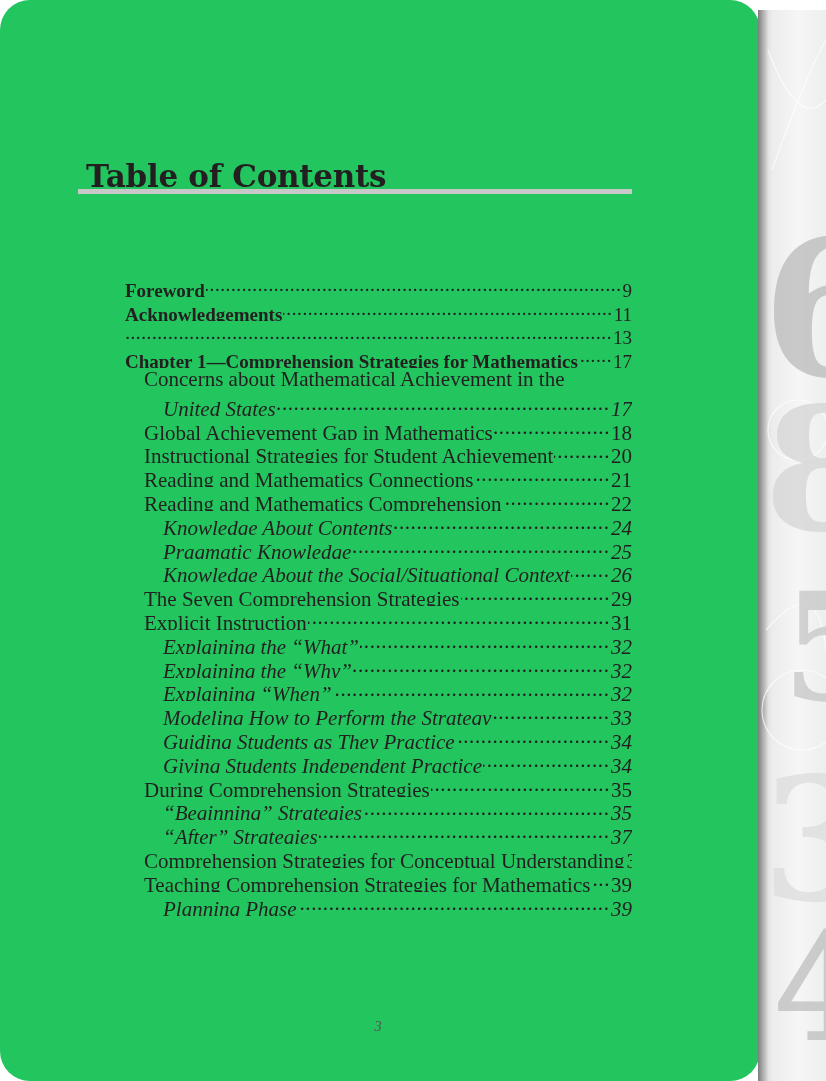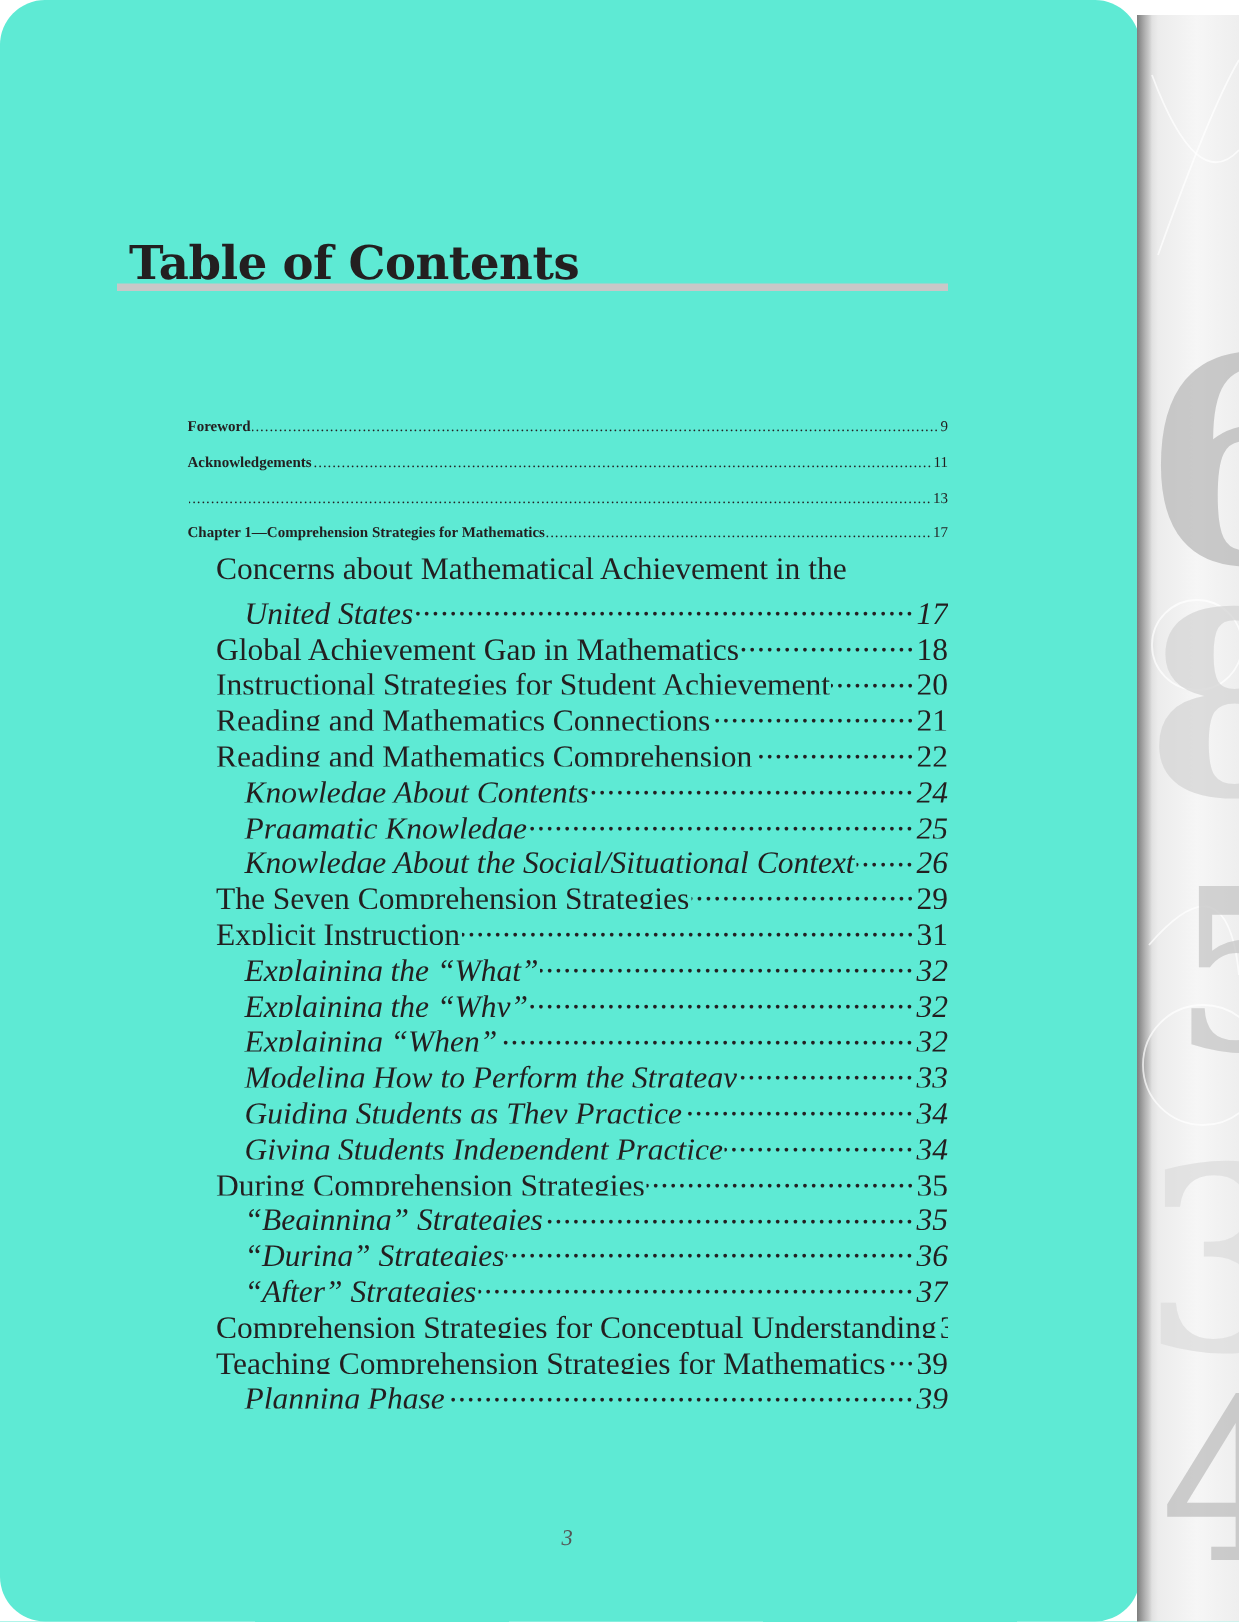--- a/index.html
+++ b/index.html
@@ -2,37 +2,37 @@
 <html><head>
   <meta charset="utf-8">
   <style>
     html, body { margin: 0; padding: 0; }
     body {
       width: 826px; height: 1081px; overflow: hidden;
       background: #ffffff; position: relative;
       font-family: "Liberation Serif", "DejaVu Serif", serif;
       color: #231f20;
     }
-    .page { position: absolute; left: 0; top: 0; width: 760px; height: 1081px; background: #5eead4; border-radius: 30px; }
+    .page { position: absolute; left: 0; top: 0; width: 760px; height: 1081px; background: #22c55e; border-radius: 30px; }
     .title {
       position: absolute; left: 86px; top: 156px;
       font-family: "DejaVu Serif", "Liberation Serif", serif;
       font-weight: bold; font-size: 31px; letter-spacing: -0.3px;
       color: #231f20; margin: 0; line-height: 40px;
     }
     .title-rule {
       position: absolute; left: 78px; top: 189px; width: 554px; height: 5px;
       background: #c8c8c8;
     }
     .toc { position: absolute; left: 125px; top: 273px; width: 507px; }
     .row {
       display: flex; align-items: baseline; height: 23.8px; line-height: 23.8px;
       font-size: 21px; white-space: nowrap; overflow: hidden;
     }
-    .row.bold { font-weight: bold; font-size: 10px; align-items: center; }
+    .row.bold { font-weight: bold; font-size: 19px; }
     .row.l1 { padding-left: 19px; }
     .row.l2 { padding-left: 38px; font-style: italic; }
     .label { flex: 0 0 auto; }
     .leader {
       flex: 1 1 auto; overflow: hidden; margin: 0 1px;
       position: relative; height: 23.8px;
     }
     .leader::after {
       content: "....................................................................................................................................................................................................................";
       position: absolute; right: 0; bottom: 0; letter-spacing: 0.6px;
@@ -167,25 +167,20 @@
       </div>
       <div class="row l1">
         <span class="label">During Comprehension Strategies</span>
         <span class="leader"></span>
         <span class="pg">35</span>
       </div>
       <div class="row l2">
         <span class="label">“Beginning” Strategies</span>
         <span class="leader"></span>
         <span class="pg">35</span>
-      </div>
-      <div class="row l2">
-        <span class="label">“During” Strategies</span>
-        <span class="leader"></span>
-        <span class="pg">36</span>
       </div>
       <div class="row l2">
         <span class="label">“After” Strategies</span>
         <span class="leader"></span>
         <span class="pg">37</span>
       </div>
       <div class="row l1">
         <span class="label">Comprehension Strategies for Conceptual Understanding</span>
         <span class="leader"></span>
         <span class="pg">38</span>

